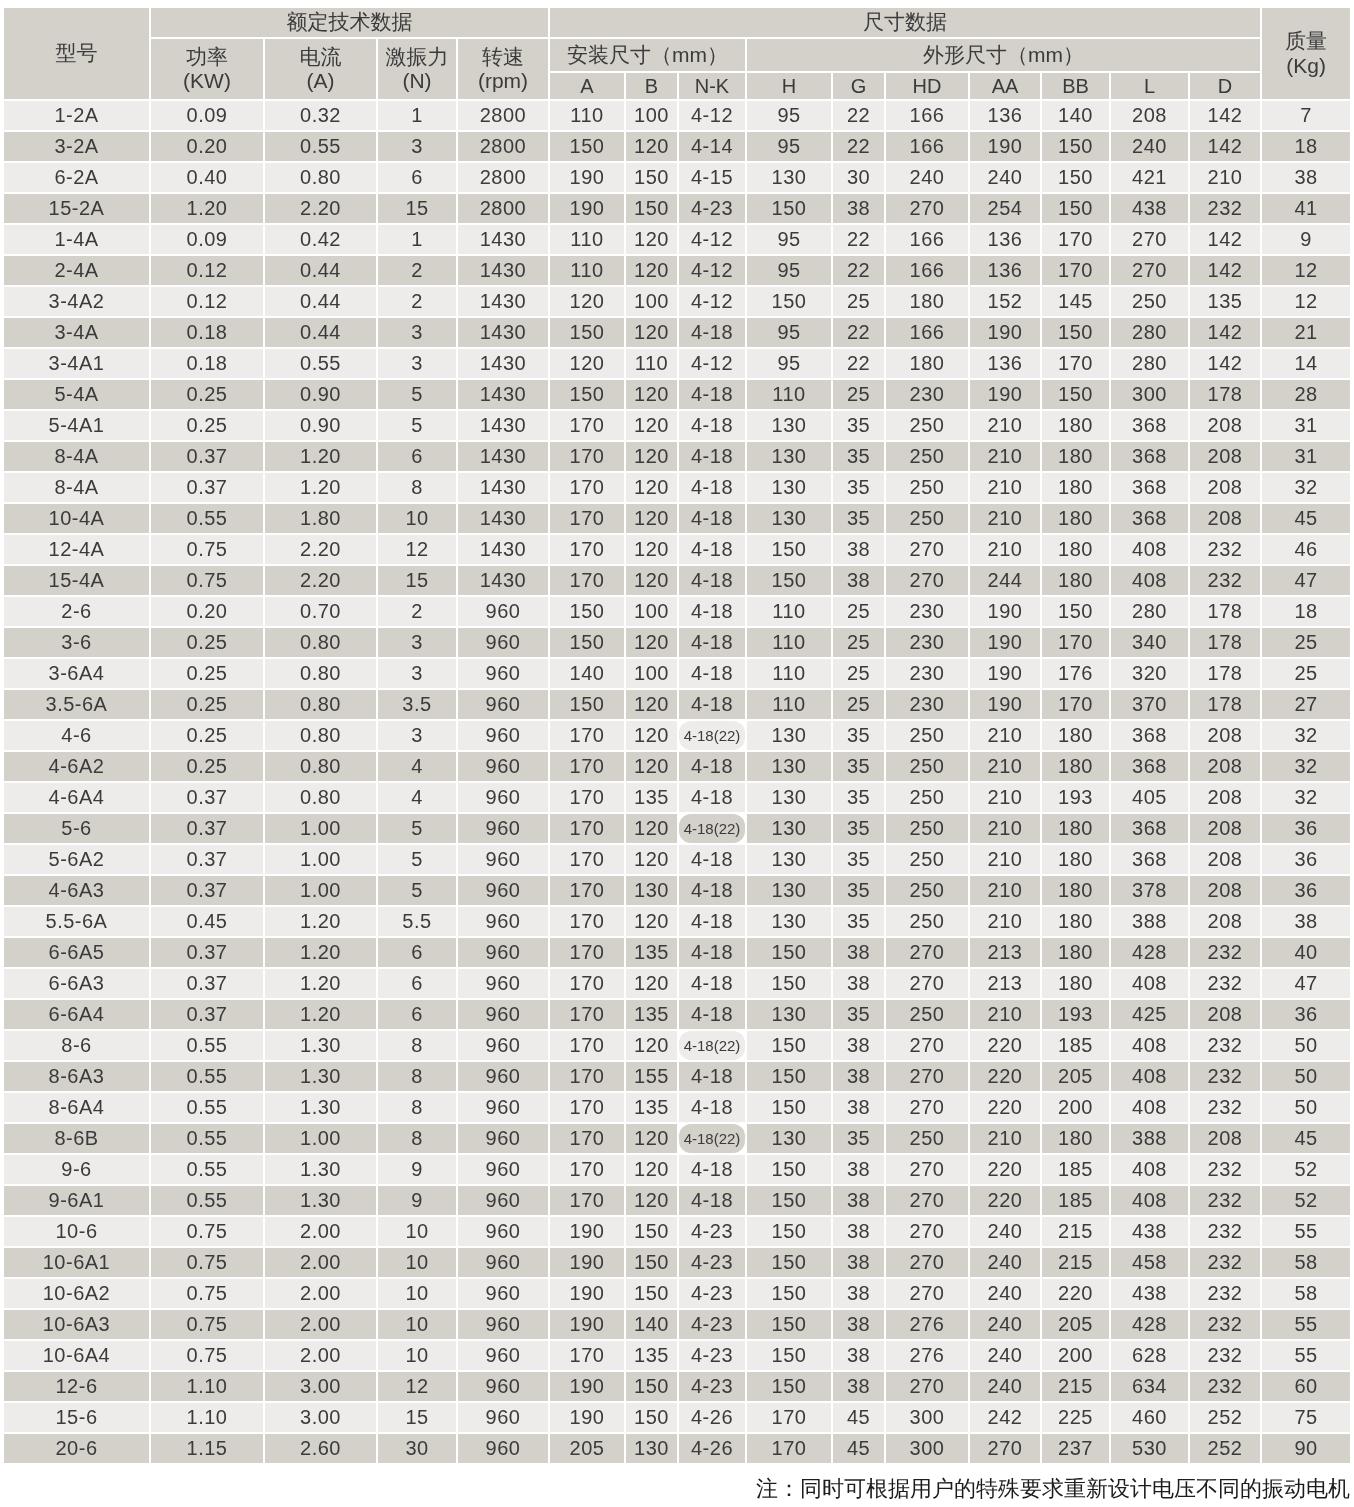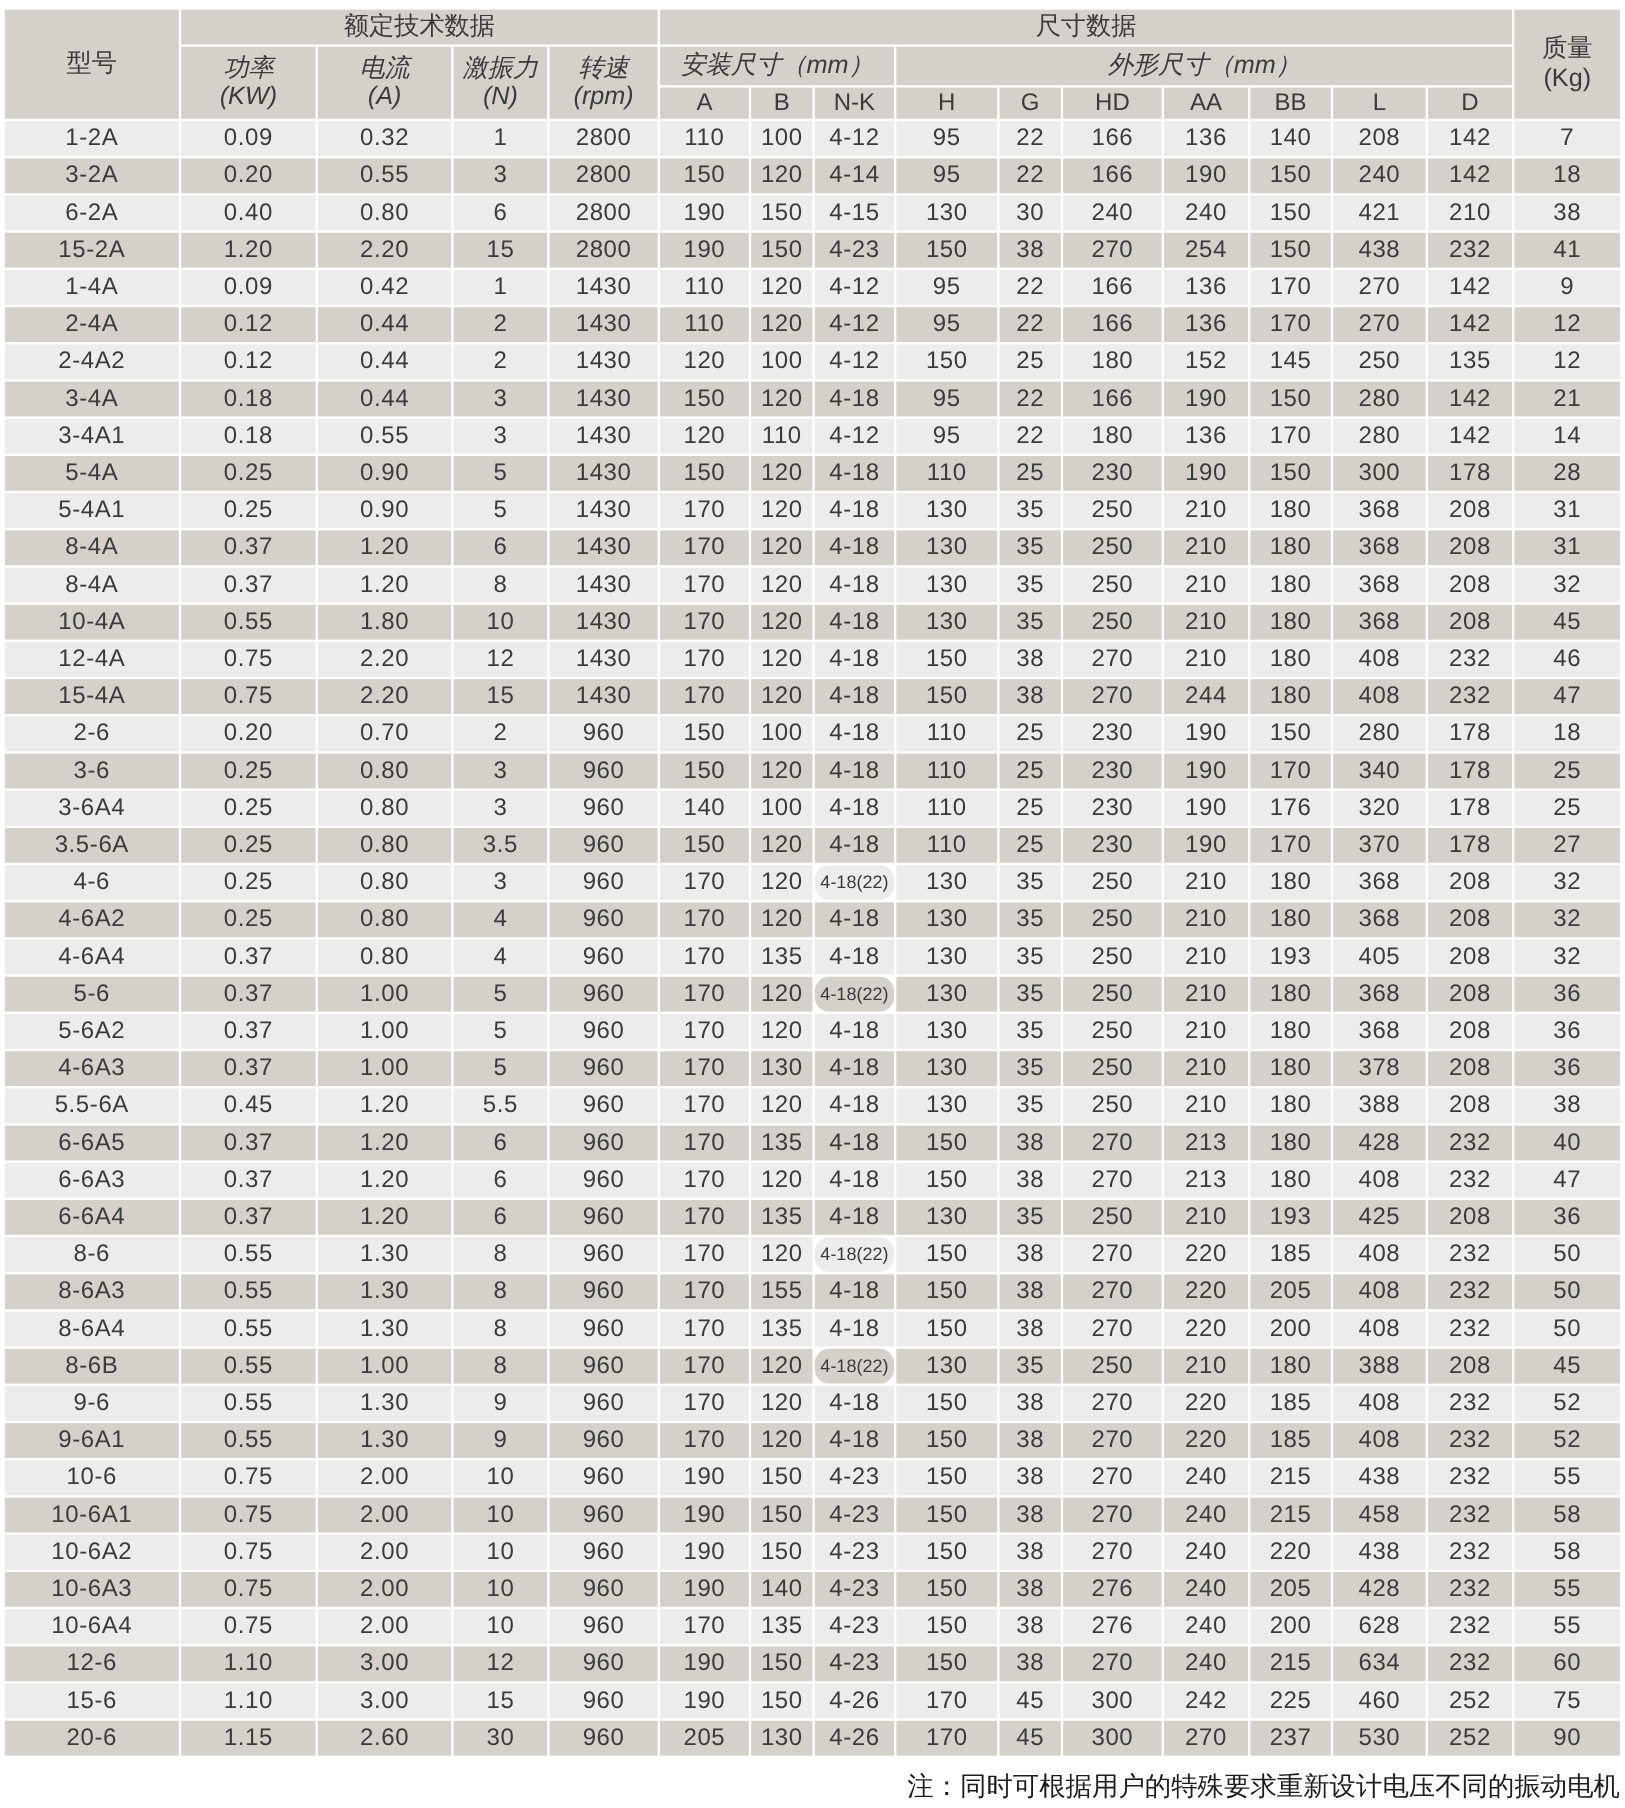--- a/index.html
+++ b/index.html
@@ -29,21 +29,21 @@
     overflow: hidden;
     padding: 0;
   }
   thead th {
     background: #d4d0ca;
     font-size: 21px;
     white-space: pre-line;
     line-height: 1.15;
   }
   tr.h1 th { height: 29px; }
-  tr.h2 th { height: 32px; font-style: italic; }
+  tr.h2 th { height: 32px; }
   tr.h3 th { height: 26px; font-size: 20px; }
   tbody td {
     height: 29px;
     font-size: 20px;
     letter-spacing: 0.5px;
     white-space: nowrap;
   }
   tbody tr:nth-child(odd)  td { background: #edecea; }
   tbody tr:nth-child(even) td { background: #d4d0ca; }
   tbody td.small {
@@ -220,21 +220,21 @@
           <td>95</td>
           <td>22</td>
           <td>166</td>
           <td>136</td>
           <td>170</td>
           <td>270</td>
           <td>142</td>
           <td>12</td>
         </tr>
         <tr>
-          <td>2-4A2</td>
+          <td>3-4A2</td>
           <td>0.12</td>
           <td>0.44</td>
           <td>2</td>
           <td>1430</td>
           <td>120</td>
           <td>100</td>
           <td>4-12</td>
           <td>150</td>
           <td>25</td>
           <td>180</td>

